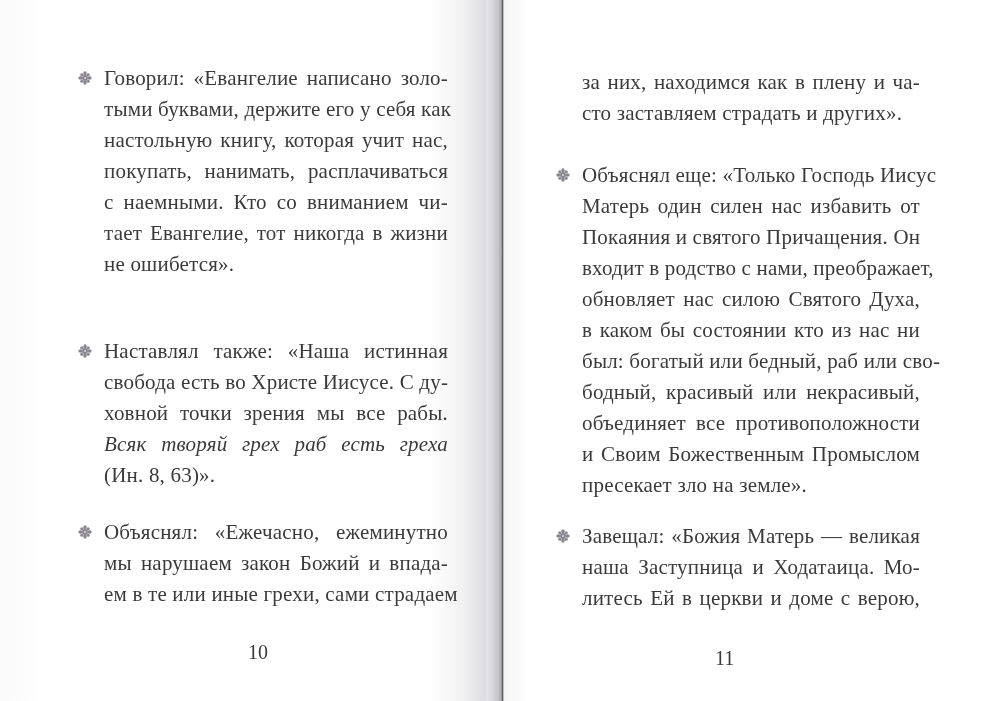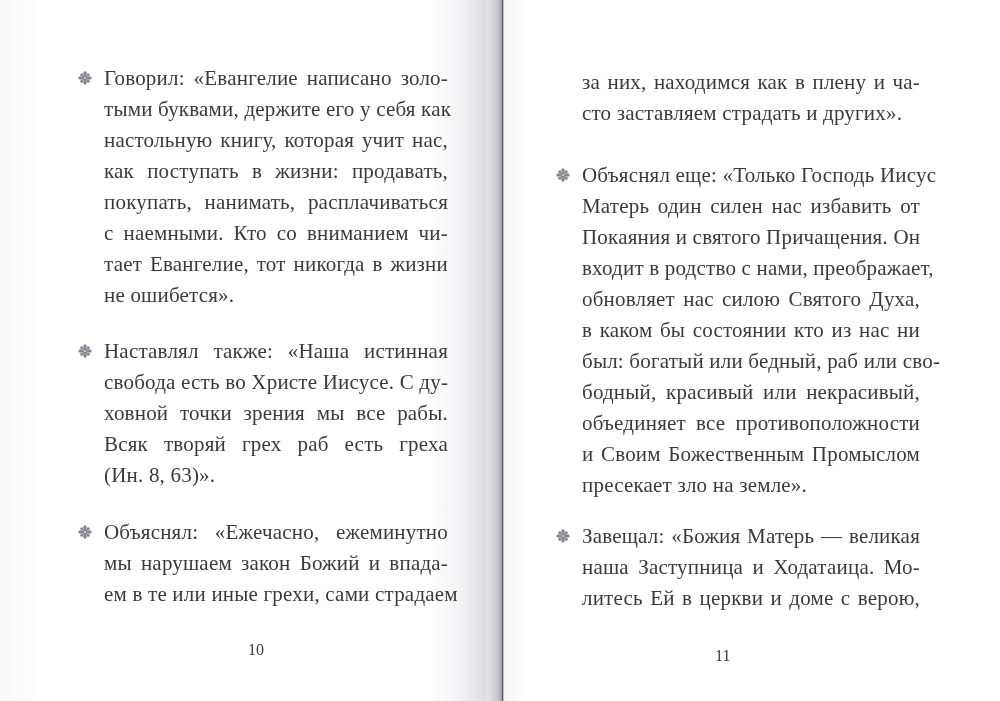--- a/index.html
+++ b/index.html
@@ -40,29 +40,29 @@
       line-height: 31px;
       letter-spacing: 0.2px;
     }
     .line {
       display: block;
       white-space: nowrap;
       text-align: justify;
       text-align-last: justify;
     }
     .line.last { text-align-last: left; }
-    .italic { }
+    .italic { font-style: italic; }
     .bullet {
       position: absolute;
       width: 14px; height: 14px;
       left: -26px; top: 8px;
     }
     .page-number {
       position: absolute;
-      font-size: 16px;
+      font-size: 20px;
       color: #3a3a3a;
     }
   </style>
 </head>
 <body>
 
 <div class="spread">
   <div class="page page-left"></div>
   <div class="page page-right"></div>
   <div class="spine"></div>
@@ -78,21 +78,20 @@
         <ellipse cx="5.4" cy="5.4" rx="2.2" ry="2.2"></ellipse>
         <ellipse cx="14.6" cy="5.4" rx="2.2" ry="2.2"></ellipse>
         <ellipse cx="5.4" cy="14.6" rx="2.2" ry="2.2"></ellipse>
         <ellipse cx="14.6" cy="14.6" rx="2.2" ry="2.2"></ellipse>
       </g>
       <circle cx="10" cy="10" r="1.6" fill="#d8d6dc"></circle>
     </svg>
     <span class="line">Говорил: «Евангелие написано золо-</span>
     <span class="line">тыми буквами, держите его у себя как</span>
     <span class="line">настольную книгу, которая учит нас,</span>
-    <span class="line">как поступать в жизни: продавать,</span>
     <span class="line">покупать, нанимать, расплачиваться</span>
     <span class="line">с наемными. Кто со вниманием чи-</span>
     <span class="line">тает Евангелие, тот никогда в жизни</span>
     <span class="line last">не ошибется».</span>
   </div>
 
   <div class="block" style="left:104px; top:336px; width:344px;">
     <svg class="bullet" viewBox="0 0 20 20">
       <g fill="#8a8590">
         <circle cx="10" cy="10" r="4.2"></circle>

